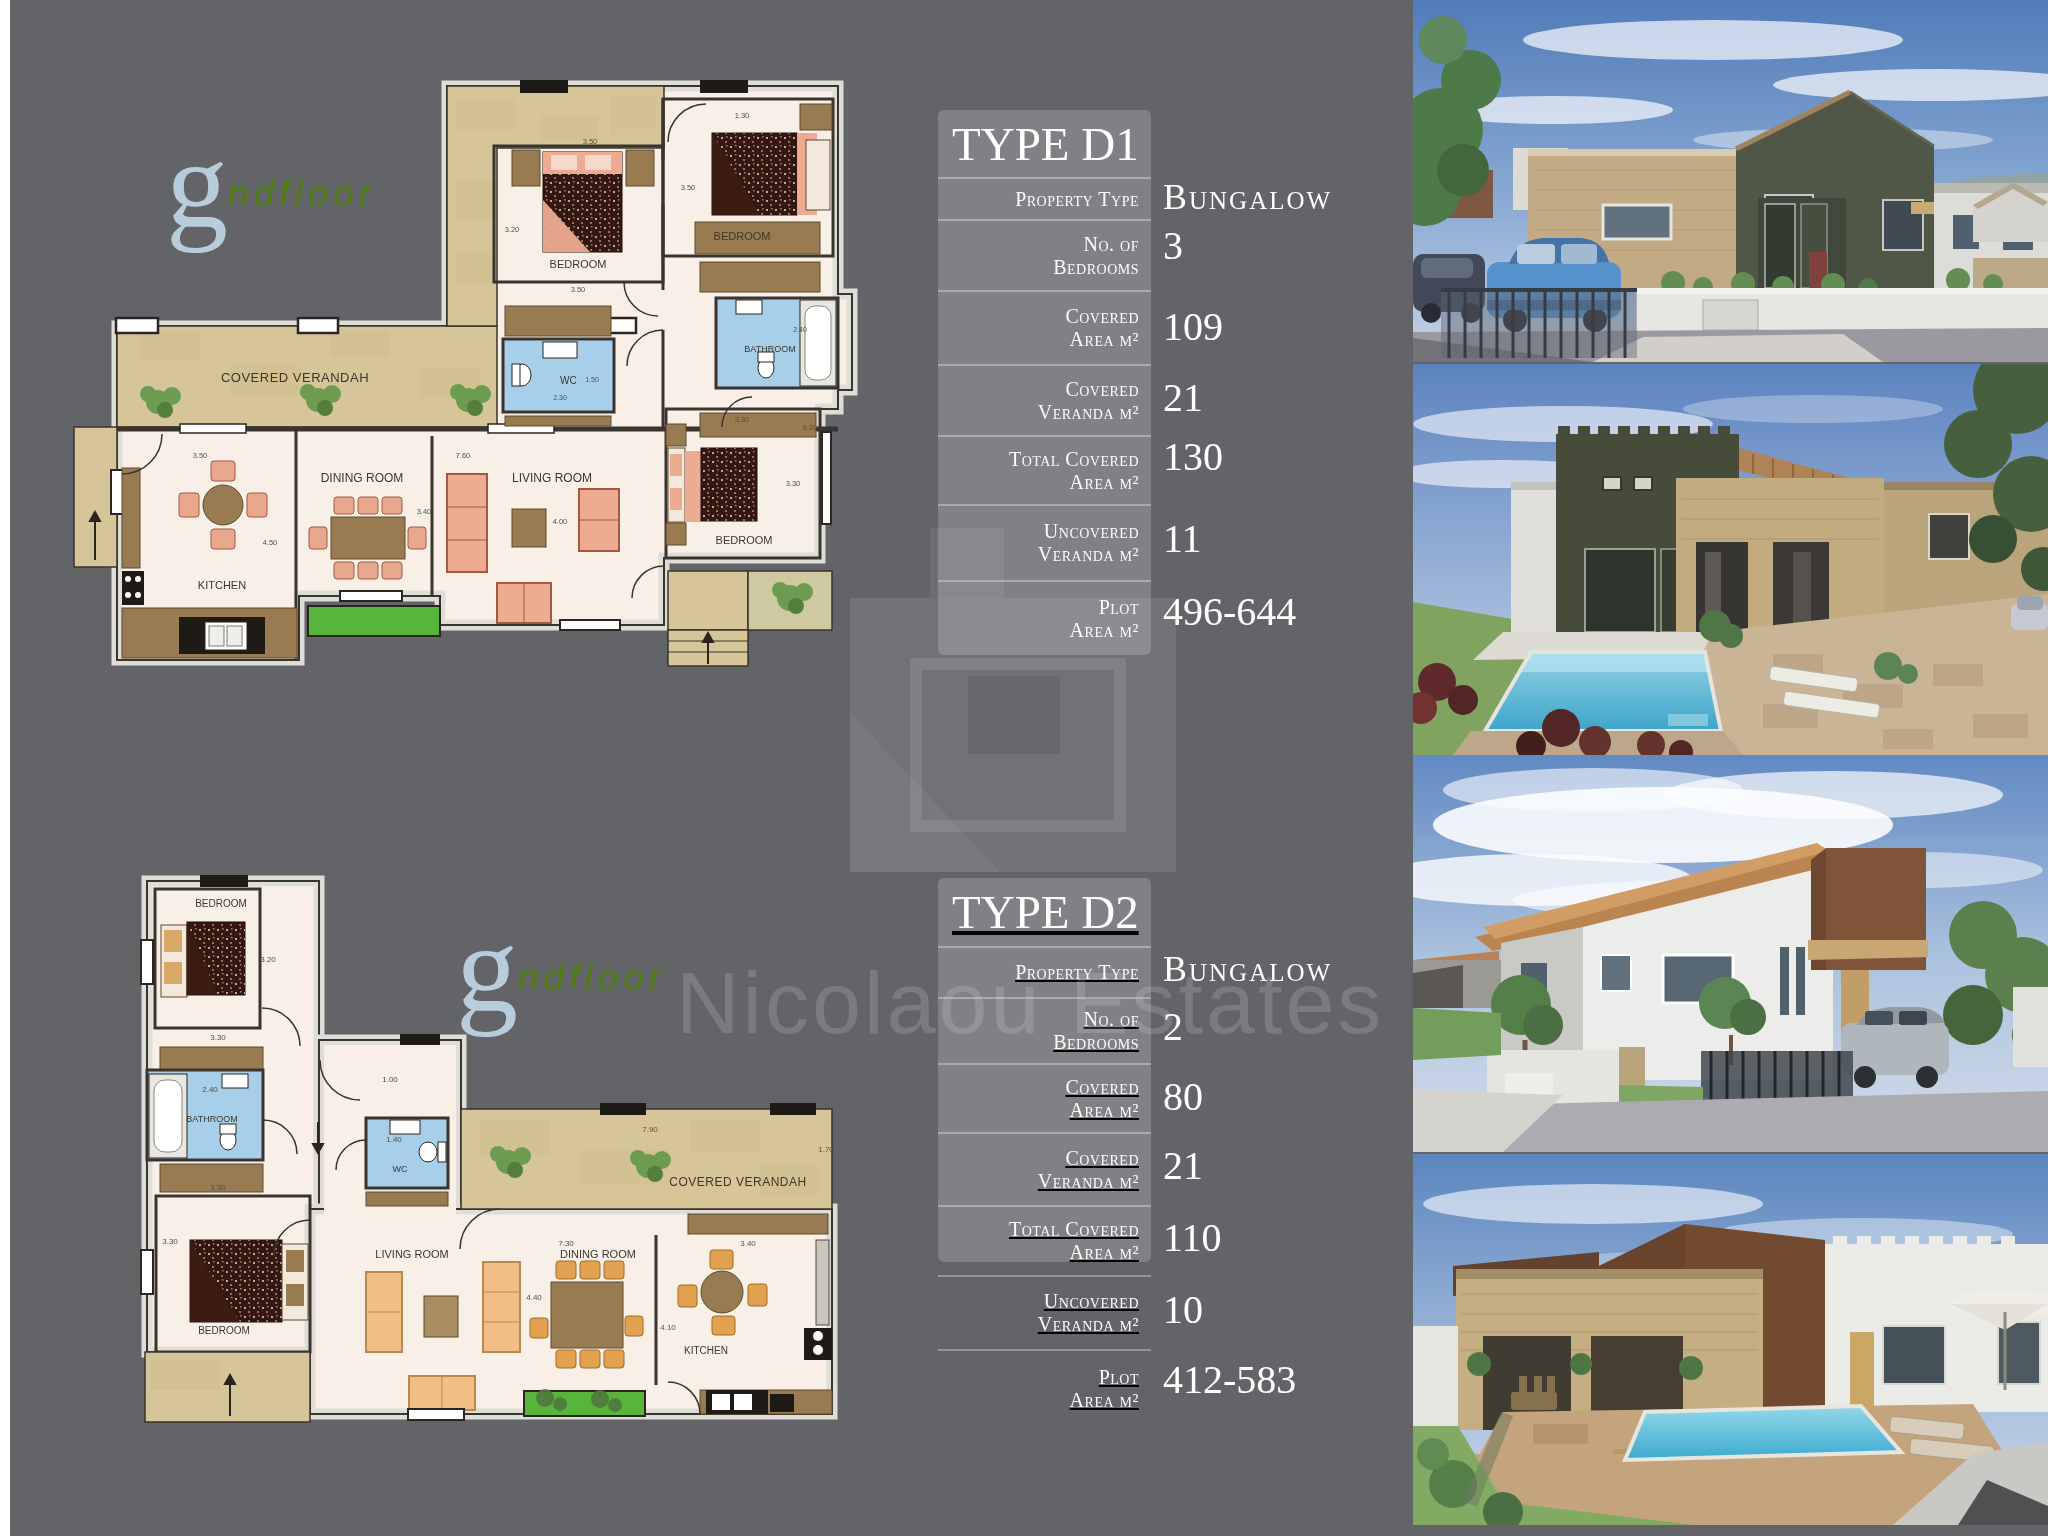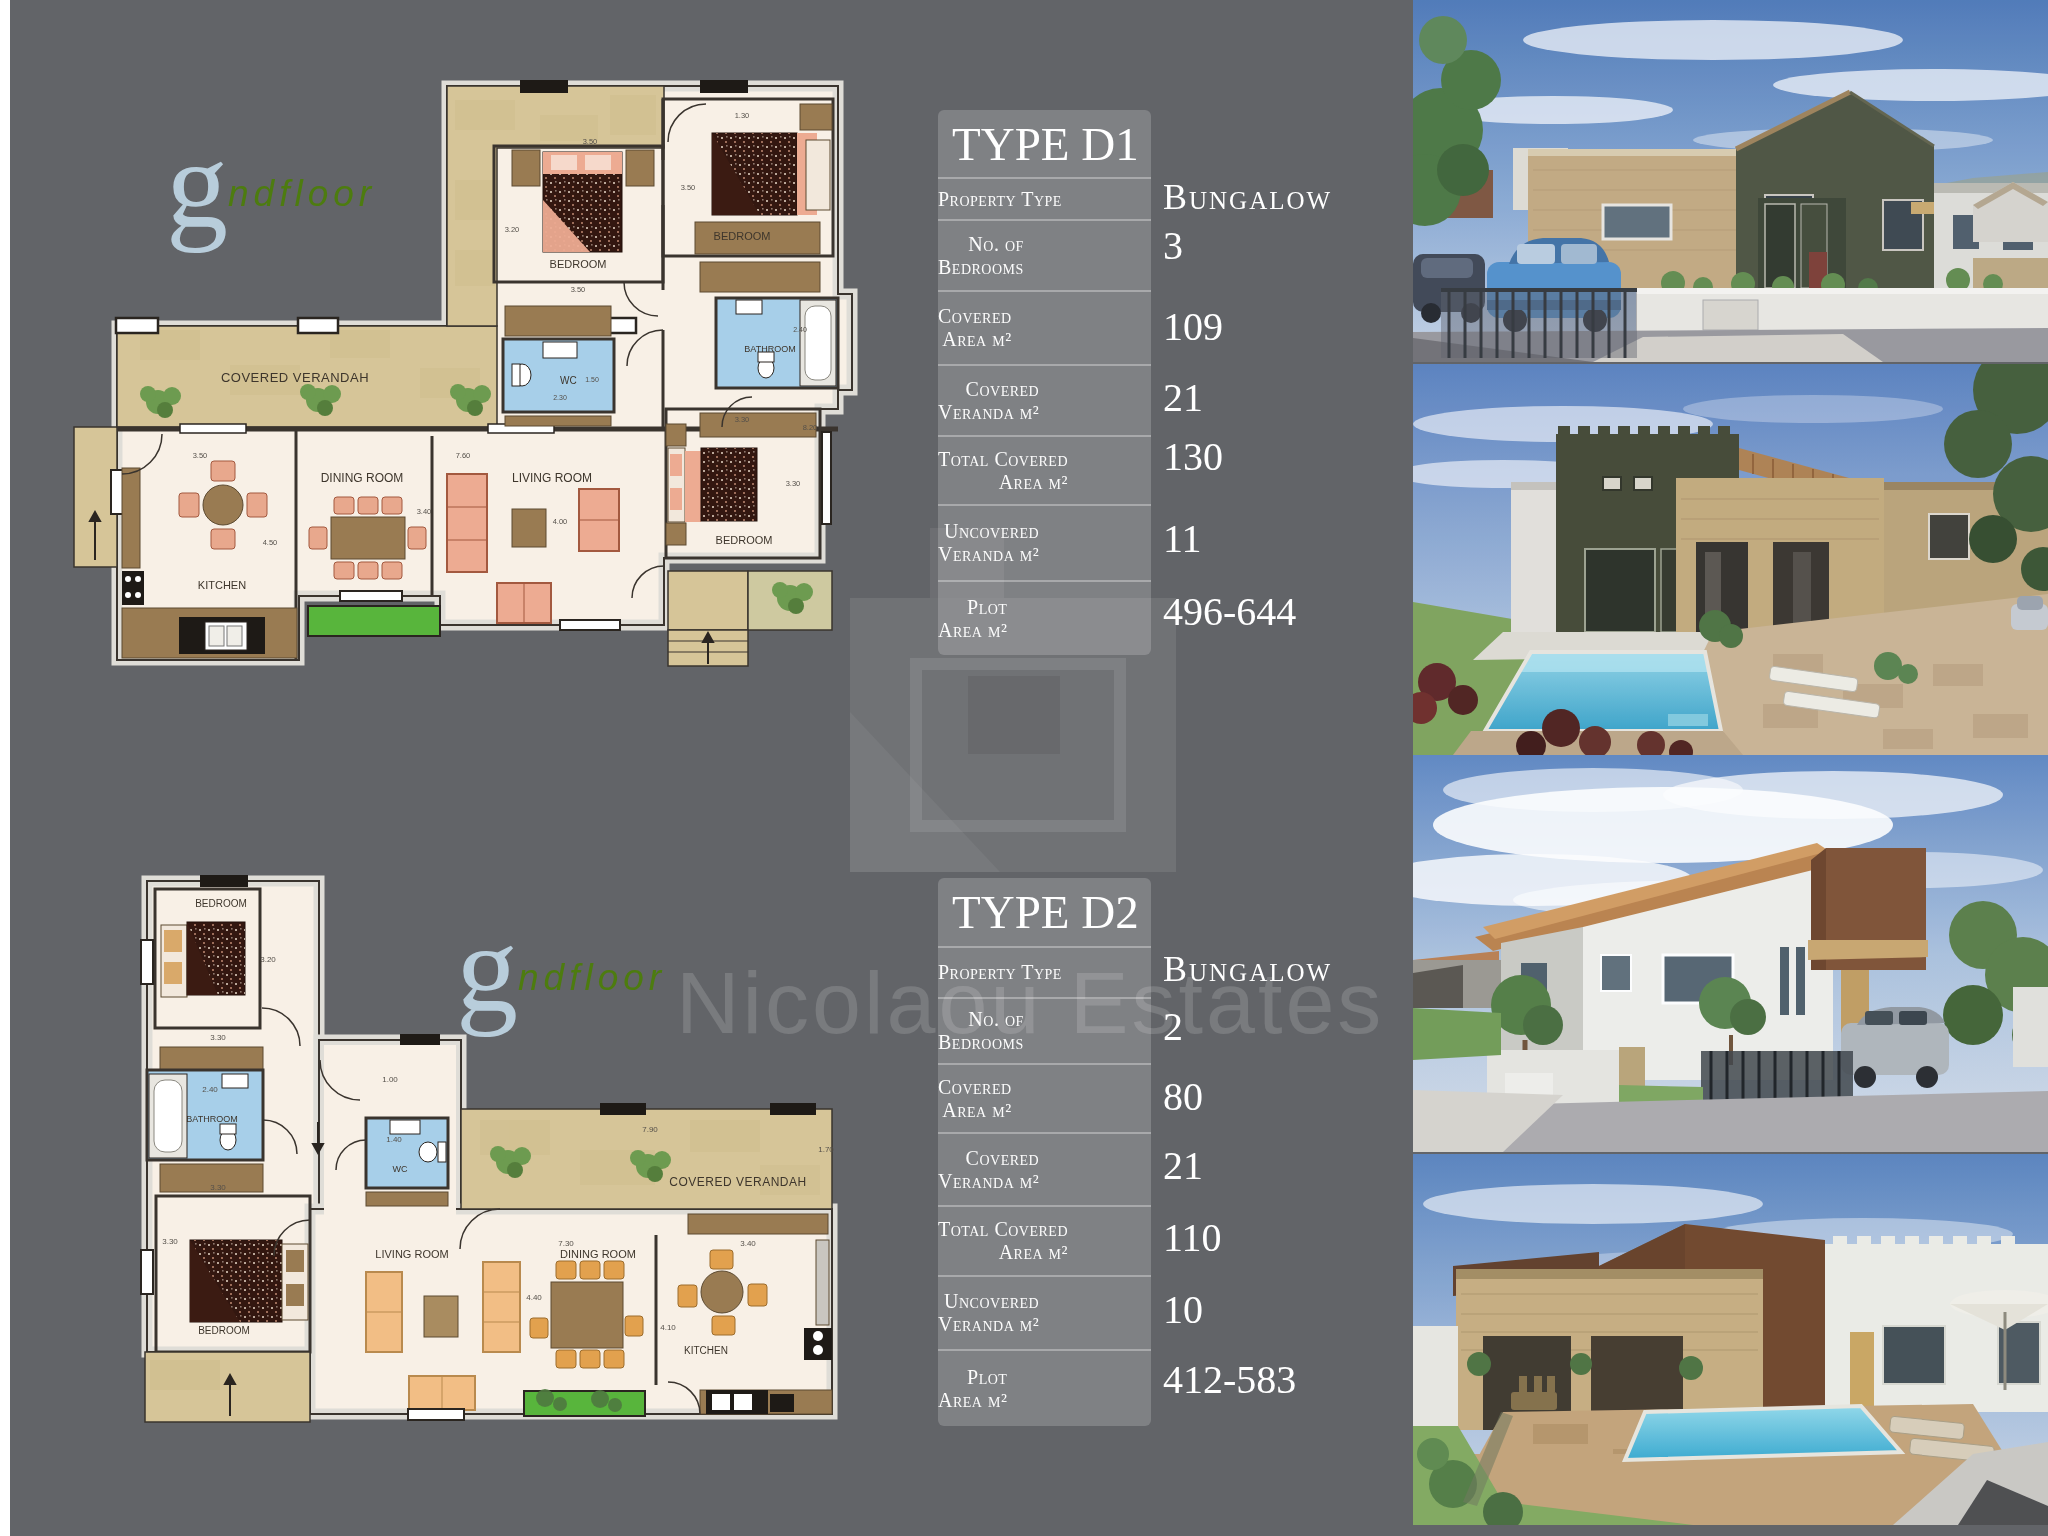--- a/index.html
+++ b/index.html
@@ -1,20 +1,20 @@
 <!DOCTYPE html>
 <html><head>
 <meta charset="utf-8">
 <style>
 html,body{margin:0;padding:0;background:#ffffff;}
 .page{position:relative;width:2048px;height:1536px;overflow:hidden;font-family:"Liberation Sans",sans-serif;}
 .bg{position:absolute;left:10px;top:0;width:2038px;height:1536px;background:#626468;}
 .panel{position:absolute;left:938px;width:213px;background:rgba(255,255,255,0.19);border-radius:6px;}
 .ptitle{font-family:"Liberation Serif",serif;color:#fff;white-space:nowrap;}
-.prow{box-sizing:border-box;border-top:2px solid rgba(255,255,255,0.32);display:flex;align-items:center;}
+.prow{box-sizing:border-box;border-top:2px solid rgba(255,255,255,0.32);display:flex;align-items:center;justify-content:flex-end;}
 .plabel{font-family:"Liberation Serif",serif;font-variant:small-caps;color:#fcfcfc;font-size:20px;line-height:23px;letter-spacing:0.5px;text-align:right;padding-right:12px;}
 .pval{position:absolute;left:1163px;font-family:"Liberation Serif",serif;color:#fff;}
 .num{font-size:40px;}
 .bung{font-variant:small-caps;font-size:36px;letter-spacing:2px;}
 .gf{position:absolute;color:#b8cddb;display:flex;align-items:flex-start;}
 .gf .big{font-family:"Liberation Serif",serif;font-size:124px;line-height:64px;display:block;}
 .gf .rest{font-family:"Liberation Sans",sans-serif;font-size:37px;letter-spacing:5px;color:#4d7c0f;display:block;margin-top:20px;font-style:italic;}
 .wmtext{position:absolute;left:676px;top:952px;font-size:88px;color:rgba(255,255,255,0.15);letter-spacing:3px;white-space:nowrap;}
 .photo{position:absolute;left:1413px;width:635px;}
 </style>
@@ -1110,21 +1110,21 @@
 </div>
 
 <div class="pval bung" style="top:176px;">Bungalow</div>
 <div class="pval num" style="top:222px;">3</div>
 <div class="pval num" style="top:303px;">109</div>
 <div class="pval num" style="top:374px;">21</div>
 <div class="pval num" style="top:433px;">130</div>
 <div class="pval num" style="top:515px;">11</div>
 <div class="pval num" style="top:588px;">496-644</div>
 
-<div class="panel" style="top:878px;height:548px;">
+<div class="panel" style="top:878px;height:384px;text-decoration:underline;">
 
   <div class="ptitle" style="font-size:47px;padding:7px 0 0 14px;height:61px;">TYPE D2</div>
 
   <div class="prow" style="height:51px;">
         <span class="plabel">Property Type</span>
       </div>
 
   <div class="prow" style="height:66px;">
         <span class="plabel">No. of<br>Bedrooms</span>
       </div>

